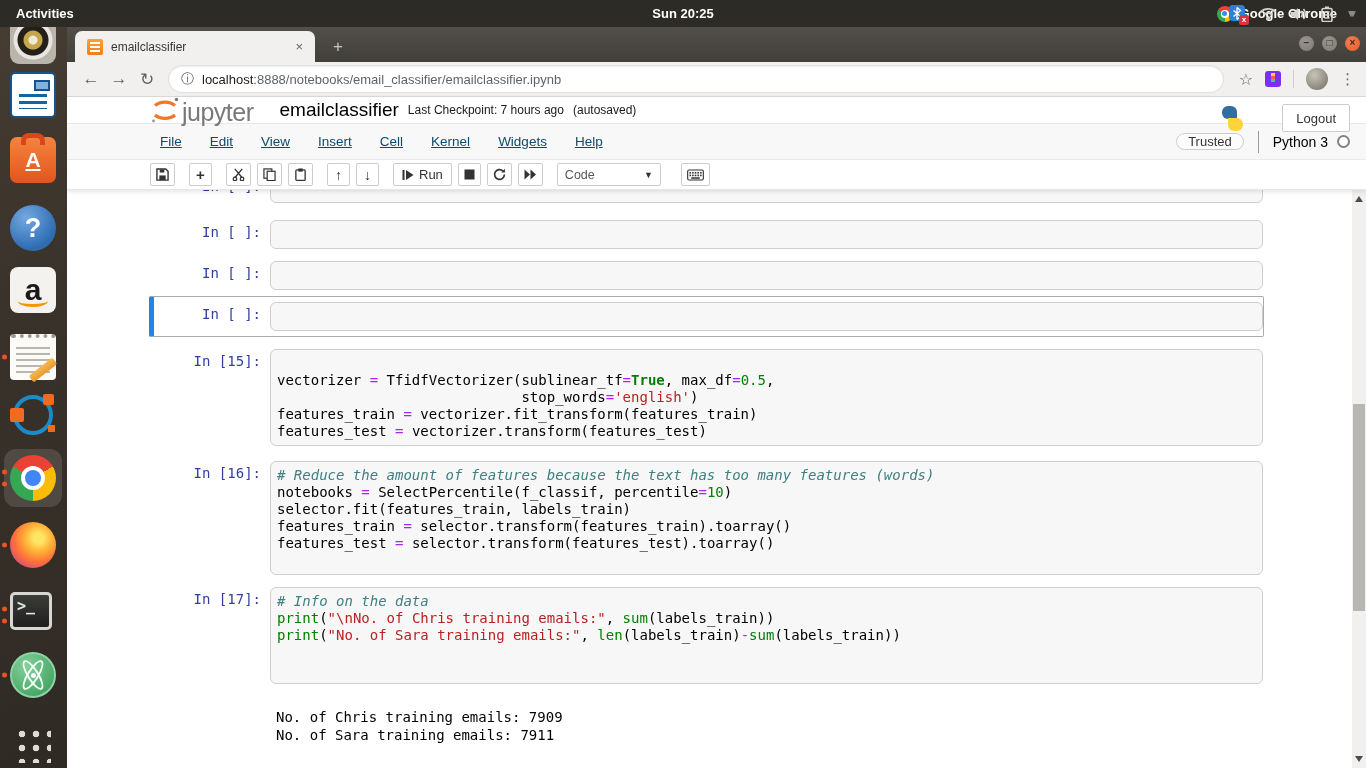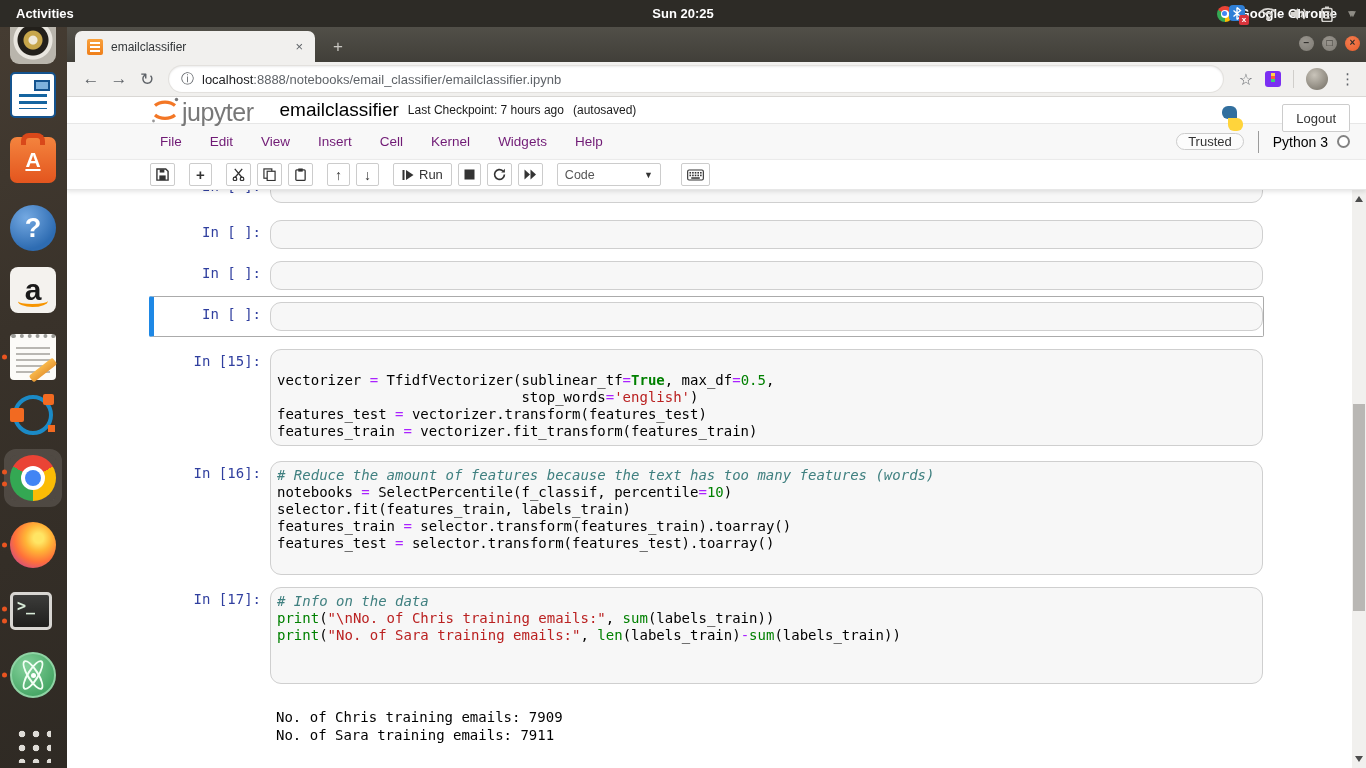--- a/index.html
+++ b/index.html
@@ -103,21 +103,21 @@
   .jautosave { font-size:12px; color:#1a1a1a; margin-left:9px; }
   .py-ic { position:absolute; right:121px; top:9px; width:25px; height:25px; }
   .py-ic i, .py-ic b { position:absolute; width:15px; height:13px; display:block; }
   .py-ic i { left:2px; top:0; background:#326f9e; border-radius:6px 6px 0 6px; }
   .py-ic b { right:2px; bottom:0; background:#ffd43b; border-radius:0 6px 6px 6px; }
   .logout-btn { position:absolute; right:16px; top:7px; height:28px; padding:0 13px; border:1px solid #ccc; border-radius:2px;
                 background:#fff; font-size:13px; color:#333; display:flex; align-items:center; }
 
   
   .jmenu { height:36px; background:#f8f8f8; border-bottom:1px solid #eee; display:flex; align-items:center; padding-left:79px; flex:none; }
-  .jmenu-item { padding:0 14px; font-size:13.5px; color:#701a75; line-height:36px; }
+  .jmenu-item { padding:0 14px; font-size:13.5px; color:#0c4a6e; line-height:36px;text-decoration:underline; }
   .jmenu-right { margin-left:auto; display:flex; align-items:center; margin-right:16px; gap:14px; }
   .trusted { border:1px solid #ccc; border-radius:9px; background:#fcfcfc; color:#333; font-size:13px; padding:0 11px;text-align:center; }
   .kern-sep { width:1px; height:22px; background:#9b9b9b; }
   .kernel { display:flex; align-items:center; gap:9px; font-size:14px; color:#000; }
   .kern-ind { width:13px; height:13px; border:2px solid #828282; border-radius:50%; background:#fff; }
 
   
   .jtoolbar { height:30px; background:#fff; border-bottom:1px solid #e7e7e7; box-shadow:0 2px 4px rgba(0,0,0,.10);
               display:flex; align-items:flex-start; padding:3px 0 0 83px; gap:6px; position:relative; z-index:5; flex:none; }
   .jtb-group { display:flex; gap:6px; margin-right:8px; }
@@ -134,21 +134,21 @@
   .cells { position:absolute; left:0; top:0; width:1299px; padding:0 102px 0 82px; }
   .cell { border:1px solid transparent; border-left:5px solid transparent; border-radius:2px; padding:5px 0; }
   .cell.selected { border-color:#ababab; border-left-color:var(--sel); }
   .cells .cell:nth-child(1) { margin-top:-22px; }
   .cells .cell:nth-child(2) { margin-top:5px; }
   .cells .cell:nth-child(5) { margin-top:6px; }
   .cells .cell:nth-child(6) { margin-top:3px; }
   .cellrow { display:flex; }
   .prompt { width:116px; flex:none; text-align:right; padding:4px 9px 0 0; font:14px/17px "DejaVu Sans Mono", monospace;
             color:var(--prompt); white-space:pre; }
-  .input { flex:1; border:1px solid #cfcfcf; border-radius:11px; background:#f7f7f7; padding:5px 6px; }
+  .input { flex:1; border:1px solid #cfcfcf; border-radius:6px; background:#f7f7f7; padding:5px 6px; }
   .cl { min-height:17px; font:14px/17px "DejaVu Sans Mono", monospace; white-space:pre; color:#000; }
   .tk-op { color:var(--op); }
   .tk-kw { color:var(--kw); font-weight:bold; }
   .tk-num { color:var(--num); }
   .tk-str { color:var(--str); }
   .tk-com { color:var(--com); font-style:italic; }
   .tk-blt { color:var(--blt); }
   .orow { display:flex; margin-top:22px; }
   .oarea { flex:1; padding:2px 6px; }
   .ol { font:14px/18px "DejaVu Sans Mono", monospace; color:#000; white-space:pre; }
@@ -491,22 +491,22 @@
               </div>
             </div>
           </div>
           <div class="cell">
             <div class="cellrow">
               <div class="prompt">In [15]:</div>
               <div class="input">
                 <div class="cl"></div>
                 <div class="cl"><span class="tk-pln">vectorizer </span><span class="tk-op">=</span><span class="tk-pln"> TfidfVectorizer(sublinear_tf</span><span class="tk-op">=</span><span class="tk-kw">True</span><span class="tk-pln">, max_df</span><span class="tk-op">=</span><span class="tk-num">0.5</span><span class="tk-pln">,</span></div>
                 <div class="cl"><span class="tk-pln">                             stop_words</span><span class="tk-op">=</span><span class="tk-str">'english'</span><span class="tk-pln">)</span></div>
+                <div class="cl"><span class="tk-pln">features_train </span><span class="tk-op">=</span><span class="tk-pln"> vectorizer.fit_transform(features_train)</span></div>
                 <div class="cl"><span class="tk-pln">features_test </span><span class="tk-op">=</span><span class="tk-pln"> vectorizer.transform(features_test)</span></div>
-                <div class="cl"><span class="tk-pln">features_train </span><span class="tk-op">=</span><span class="tk-pln"> vectorizer.fit_transform(features_train)</span></div>
               </div>
             </div>
           </div>
           <div class="cell">
             <div class="cellrow">
               <div class="prompt">In [16]:</div>
               <div class="input">
                 <div class="cl"><span class="tk-com"># Reduce the amount of features because the text has too many features (words)</span></div>
                 <div class="cl"><span class="tk-pln">notebooks </span><span class="tk-op">=</span><span class="tk-pln"> SelectPercentile(f_classif, percentile</span><span class="tk-op">=</span><span class="tk-num">10</span><span class="tk-pln">)</span></div>
                 <div class="cl"><span class="tk-pln">selector.fit(features_train, labels_train)</span></div>

